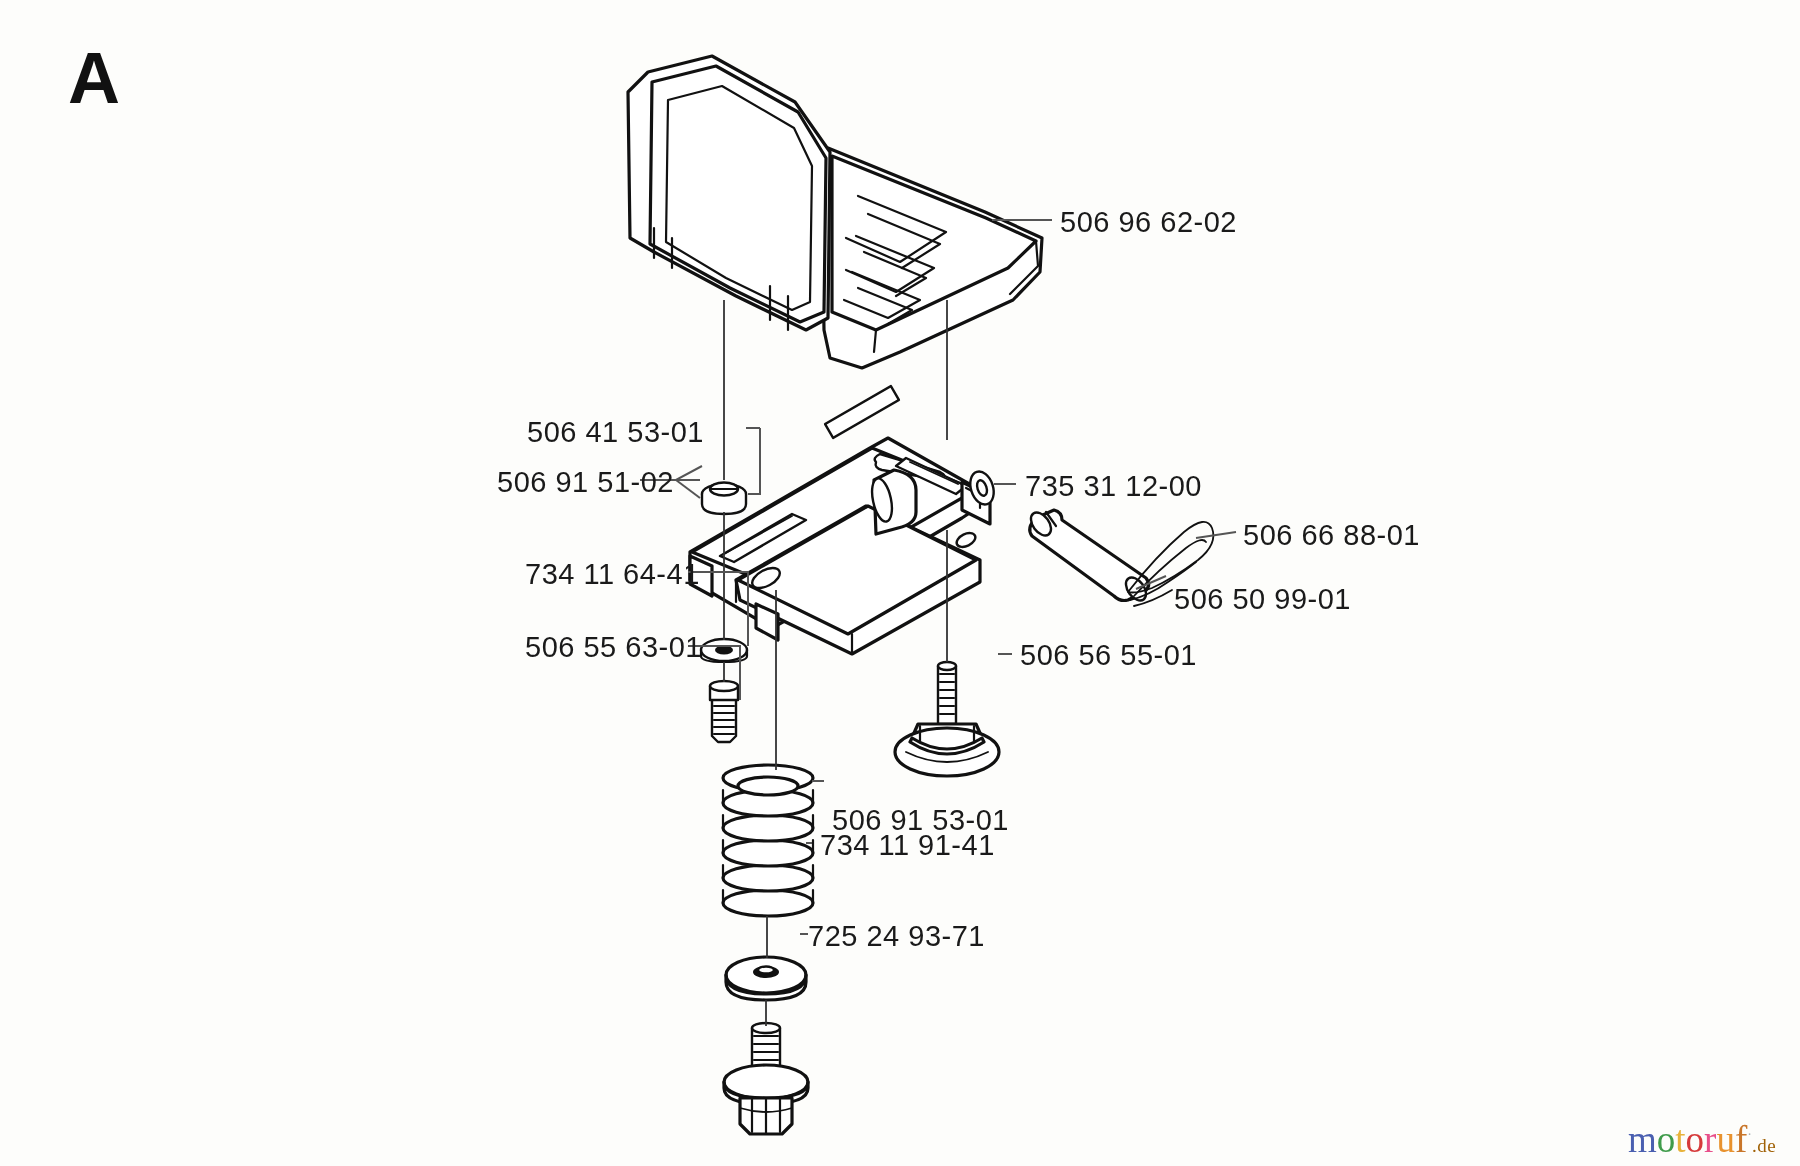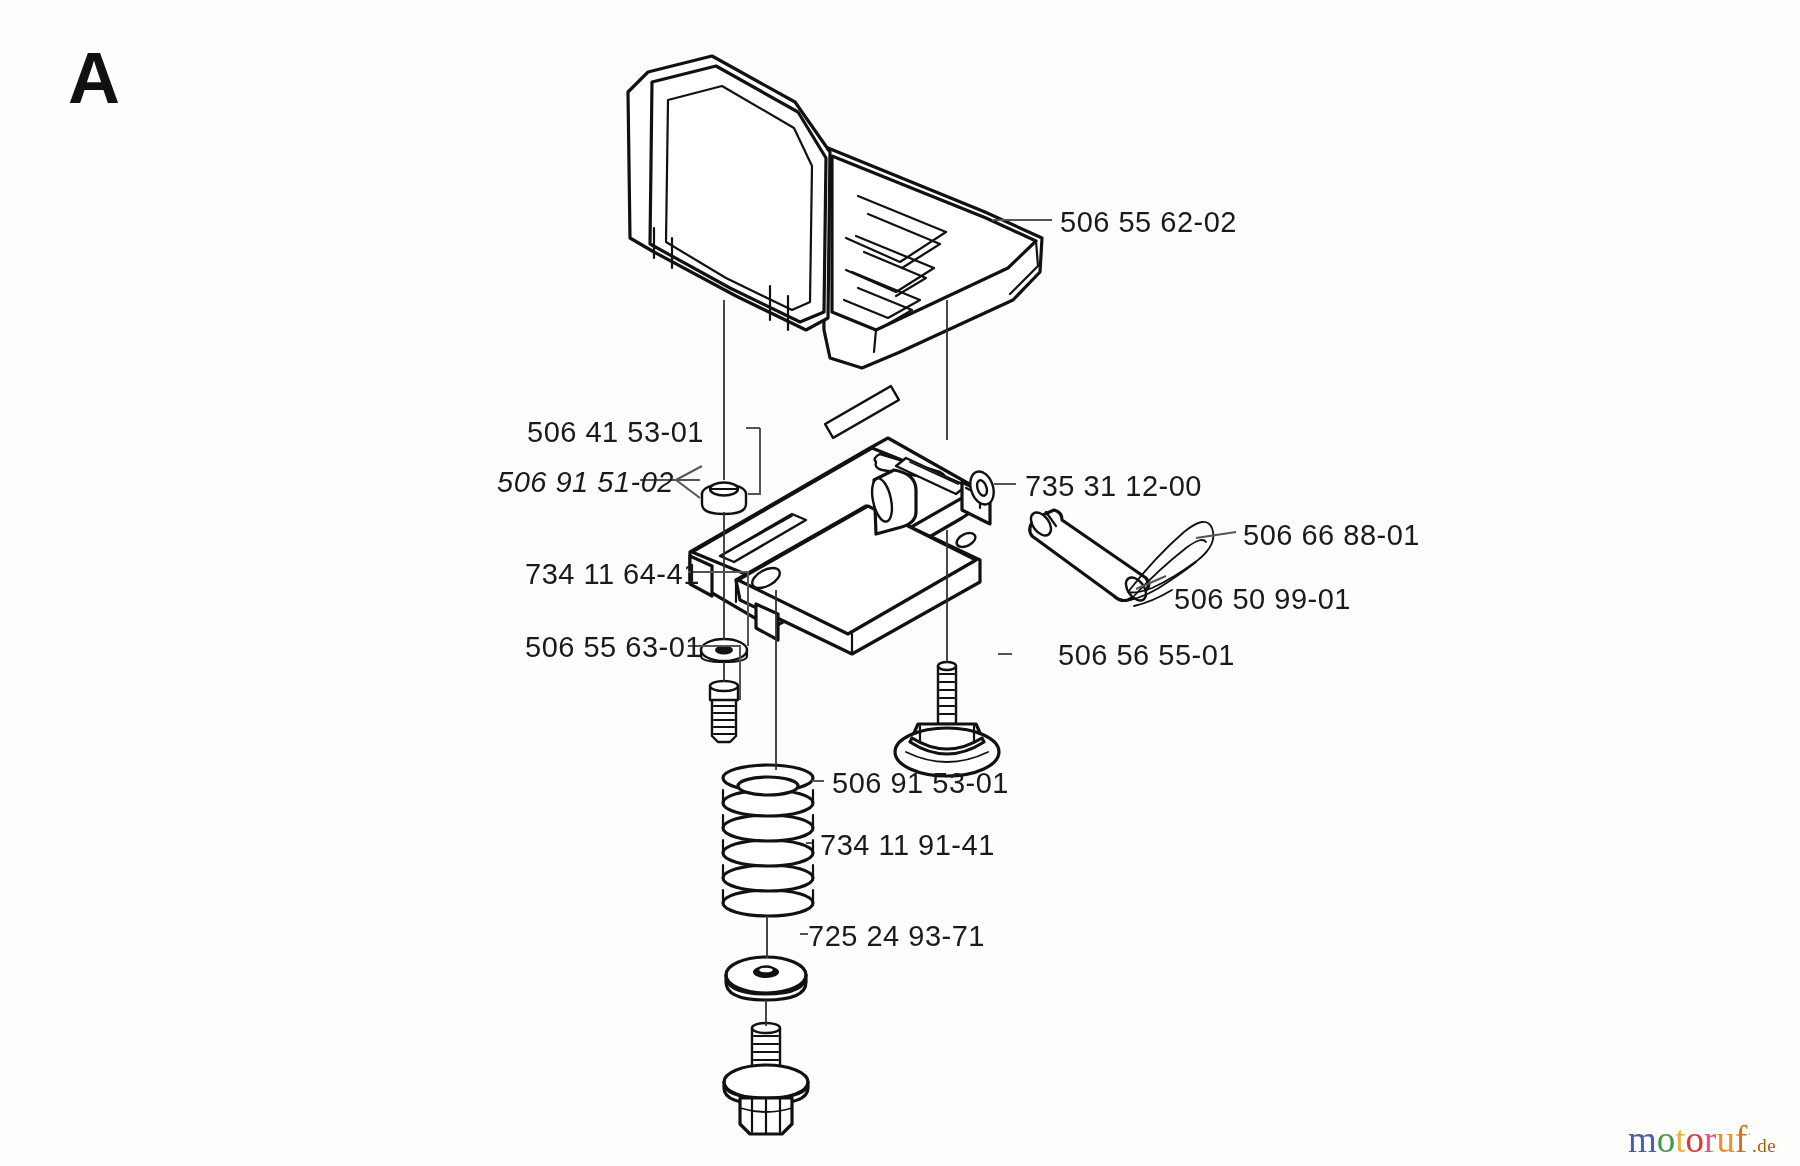--- a/index.html
+++ b/index.html
@@ -322,29 +322,29 @@
 
       <path class="lead" d="M824 781 L812 781"></path>
 
       <path class="lead" d="M812 843 L806 843"></path>
 
       <path class="lead" d="M800 934 L808 934"></path>
     </g>
   </svg>
 
   <div id="callout-layer">
-      <div class="callout" style="left: 1060px; top: 206px;">506 55 62-02</div>
+      <div class="callout" style="left: 1060px; top: 206px;">506 96 62-02</div>
       <div class="callout" style="left: 527px; top: 416px;">506 41 53-01</div>
-      <div class="callout" style="left: 497px; top: 466px; font-style: italic;">506 91 51-02</div>
+      <div class="callout" style="left: 497px; top: 466px;">506 91 51-02</div>
       <div class="callout" style="left: 1025px; top: 470px;">735 31 12-00</div>
       <div class="callout" style="left: 1243px; top: 519px; text-align: right;">506 66 88-01</div>
       <div class="callout" style="left: 1174px; top: 564px; margin-top: 19px;">506 50 99-01</div>
       <div class="callout" style="left: 525px; top: 558px;">734 11 64-41</div>
       <div class="callout" style="left: 525px; top: 631px;">506 55 63-01</div>
-      <div class="callout" style="left: 1058px; top: 639px;">506 56 55-01</div>
-      <div class="callout" style="left: 832px; top: 767px;">506 91 53-01</div>
+      <div class="callout" style="left: 1020px; top: 639px;">506 56 55-01</div>
+      <div class="callout" style="left: 832px; top: 804px;">506 91 53-01</div>
       <div class="callout" style="left: 820px; top: 829px;">734 11 91-41</div>
       <div class="callout" style="left: 808px; top: 920px;">725 24 93-71</div>
     </div>
 
   <div id="watermark"><span class="wm-letter" style="color: rgb(74, 95, 176);">m</span><span class="wm-letter" style="color: rgb(63, 155, 74);">o</span><span class="wm-letter" style="color: rgb(232, 179, 58);">t</span><span class="wm-letter" style="color: rgb(214, 58, 58);">o</span><span class="wm-letter" style="color: rgb(232, 79, 138);">r</span><span class="wm-letter" style="color: rgb(232, 146, 46);">u</span><span class="wm-letter" style="color: rgb(201, 118, 42);">f</span><span class="wm-dot">·</span><span class="wm-suffix">.de</span></div>
 
 </div>
 
 </body></html>

